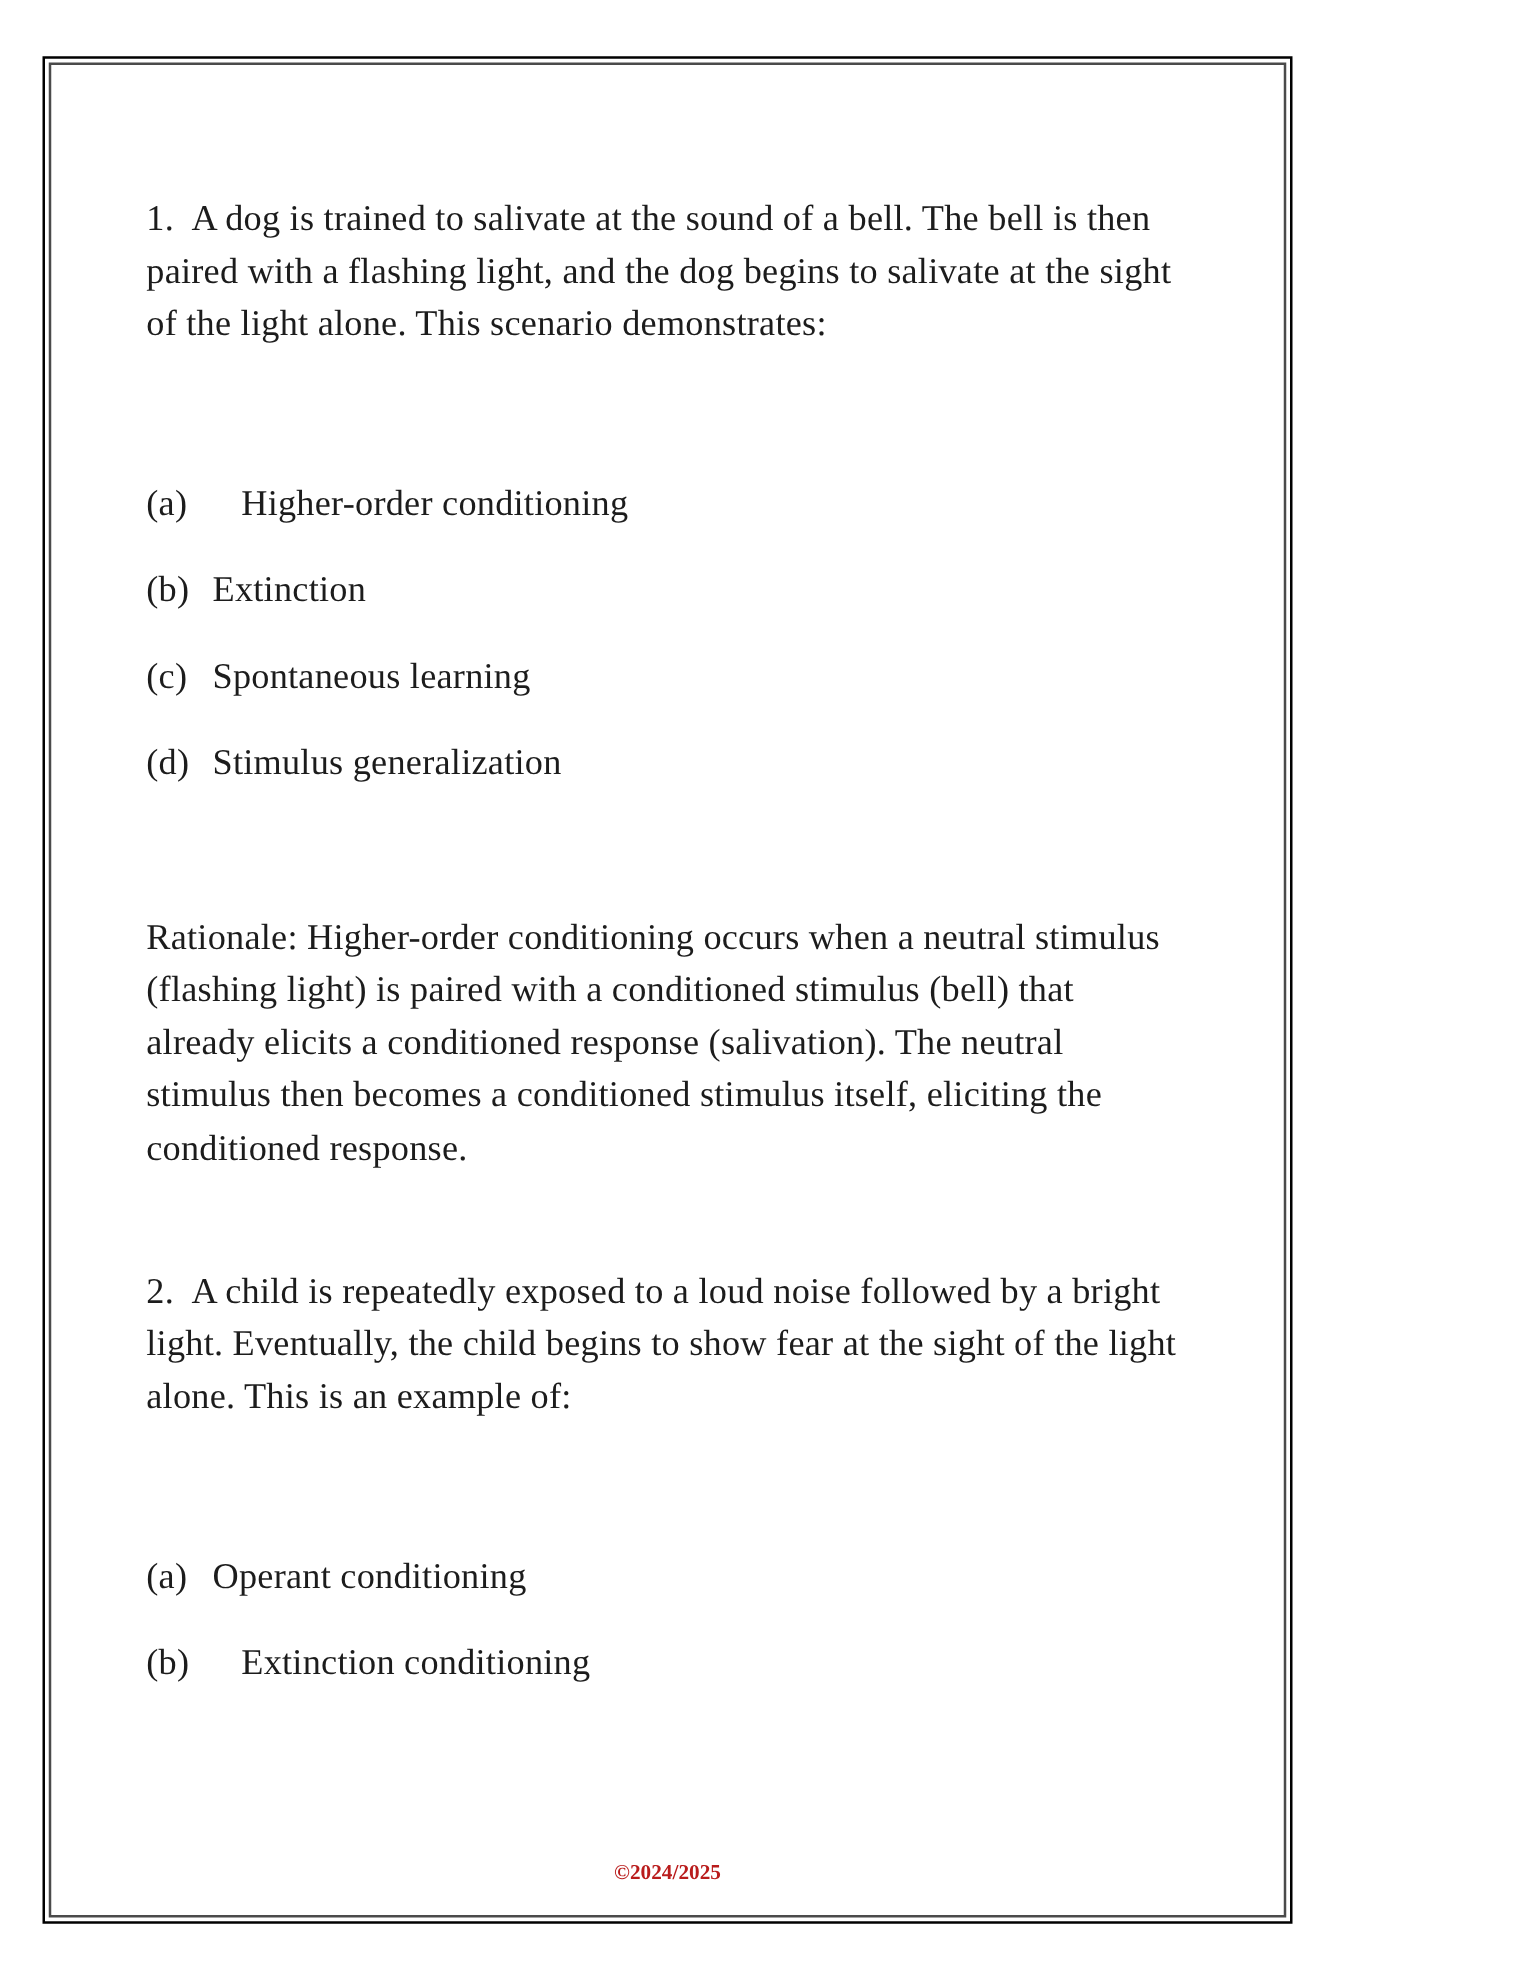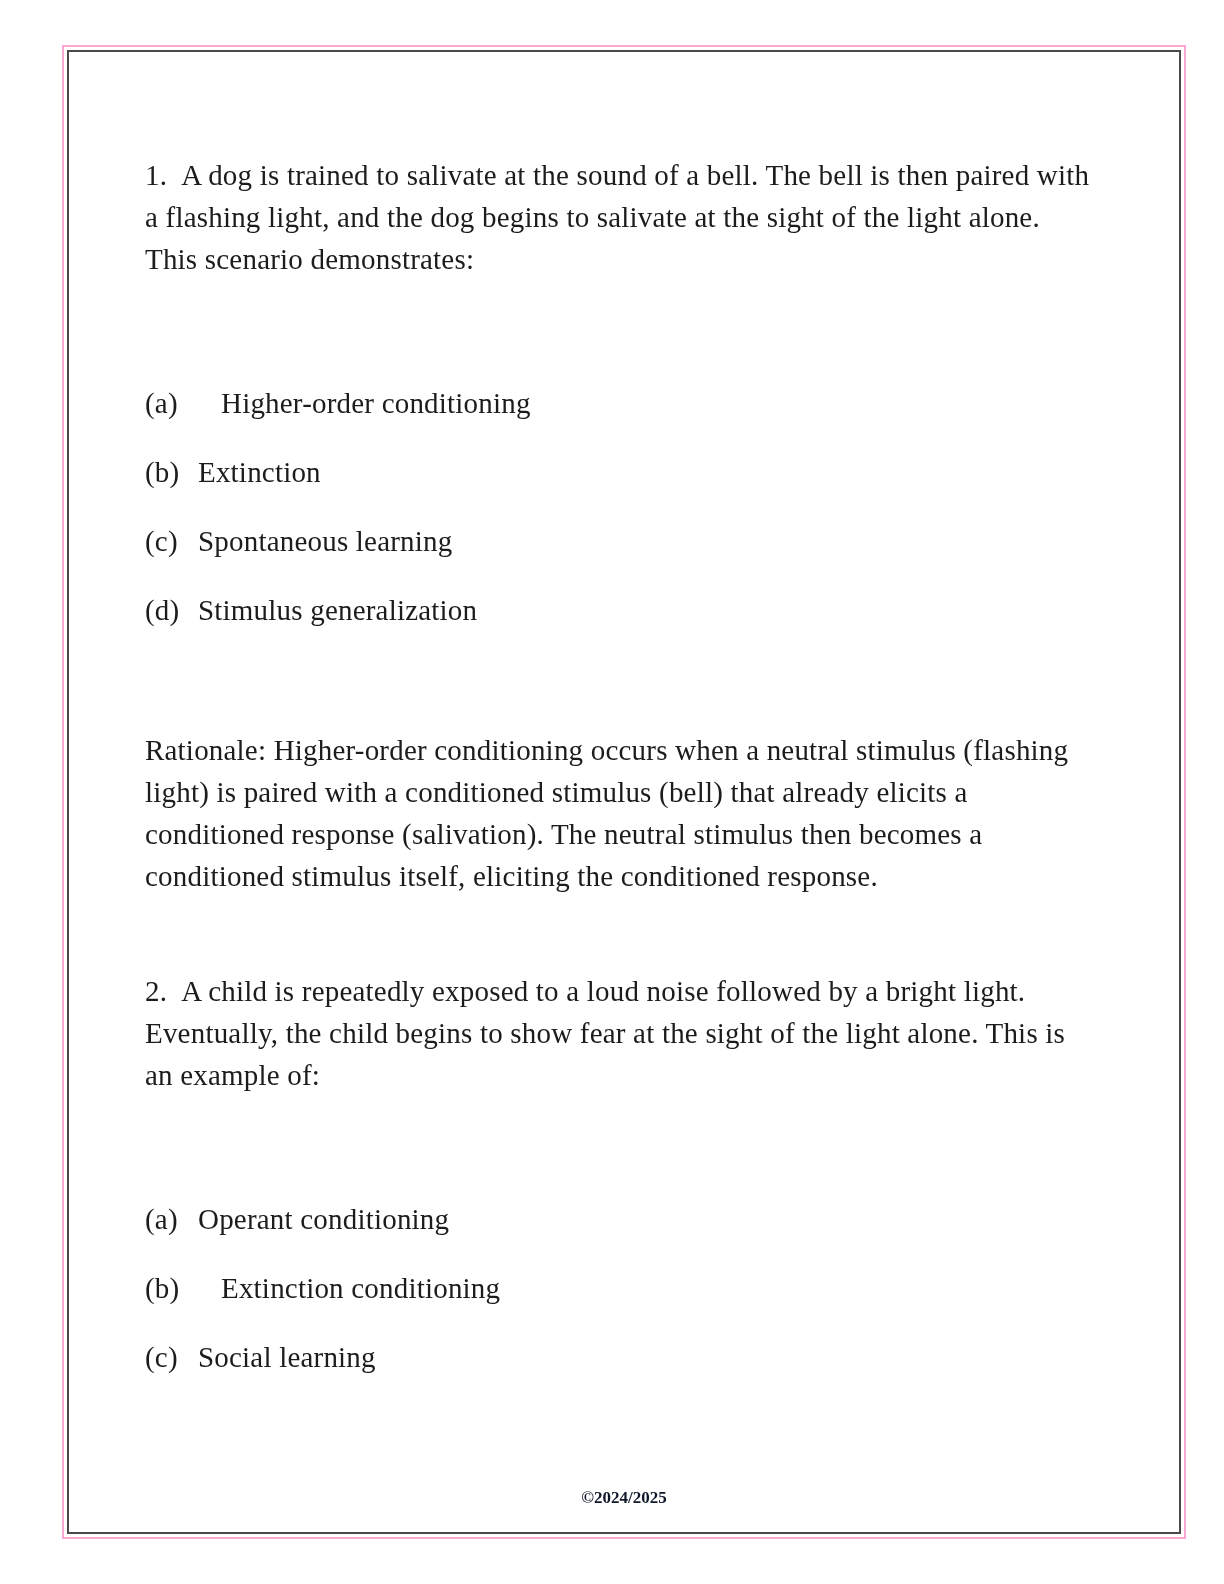--- a/index.html
+++ b/index.html
@@ -9,25 +9,25 @@
   }
   body {
     width: 1224px;
     height: 1584px;
     position: relative;
     font-family: "Liberation Serif", "DejaVu Serif", serif;
     color: #1c1c1c;
   }
   .page-frame-outer {
     position: absolute;
-    left: 62px;
+    left: 34px;
     top: 45px;
-    width: 1124px;
+    width: 1000px;
     height: 1494px;
-    border: 2px solid #f9a8d4;
+    border: 2px solid #000000;
     box-sizing: border-box;
     padding: 3px;
   }
   .page-frame-inner {
     width: 100%;
     height: 100%;
     border: 2px solid #4a4a4a;
     box-sizing: border-box;
     position: relative;
     padding: 102px 82px 60px 76px;
@@ -65,21 +65,21 @@
     margin-top: 72px;
   }
   .page-footer {
     position: absolute;
     left: 0;
     right: 0;
     bottom: 24px;
     text-align: center;
     font-size: 17px;
     font-weight: bold;
-    color: #0f172a;
+    color: #b91c1c;
     font-family: "Liberation Serif", "DejaVu Serif", serif;
   }
 </style>
 </head>
 <body>
 
 <div class="page-frame-outer">
   <div class="page-frame-inner">
 
     <div class="doc-body">
@@ -108,23 +108,20 @@
       <div class="question-block second">
         <p class="q-text"><span class="q-number">2.</span><span>A child is repeatedly exposed to a loud noise followed by a bright light.  Eventually, the child begins to show fear at the sight of the light alone. This is an example of:</span></p>
 
         <div class="options">
           <div class="option">
             <span class="opt-label">(a)</span><span>Operant conditioning</span>
           </div>
           <div class="option">
             <span class="opt-label wide">(b)</span><span>Extinction conditioning</span>
           </div>
-          <div class="option">
-            <span class="opt-label">(c)</span><span>Social learning</span>
-          </div>
         </div>
       </div>
 
     </div>
 
     <div class="page-footer">©2024/2025</div>
 
   </div>
 </div>
 

